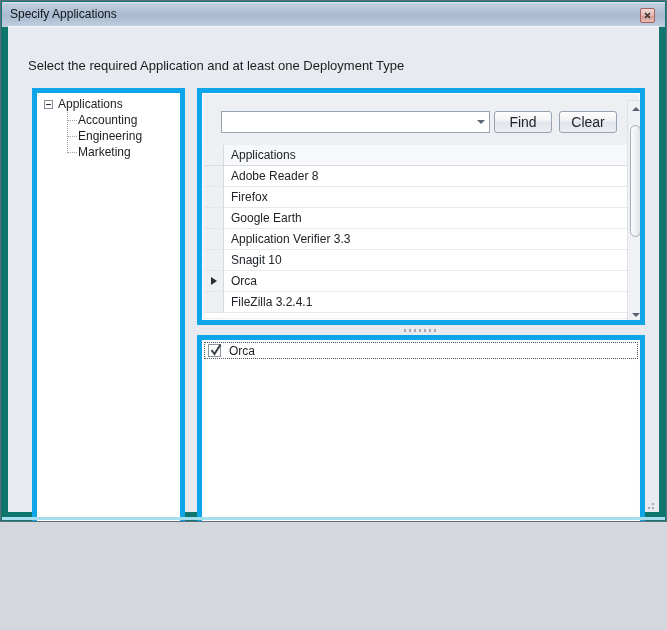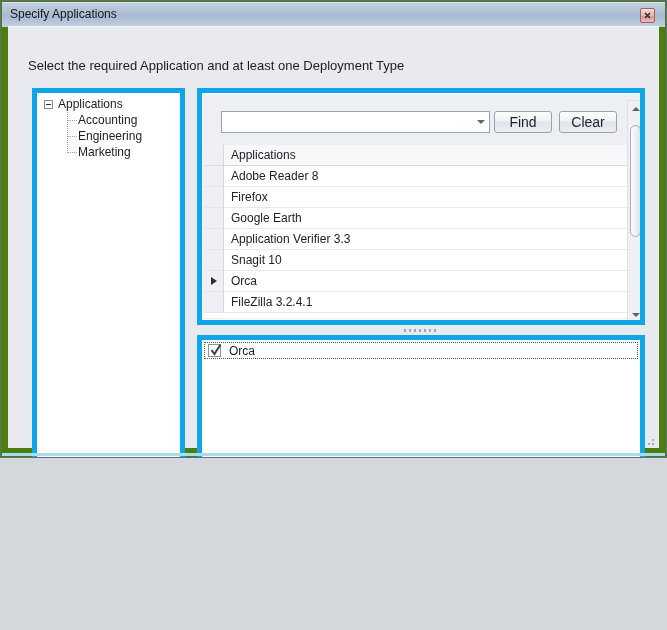--- a/index.html
+++ b/index.html
@@ -1,17 +1,17 @@
 <!DOCTYPE html>
 <html><head>
 <meta charset="utf-8">
 <style>
   html,body{margin:0;padding:0;background:#d4d7dc;}
   *{box-sizing:border-box;font-family:"Liberation Sans","DejaVu Sans",sans-serif;}
-  .window{position:relative;width:667px;height:458px;background:#4d7c0f;border:1px solid #5f6e7d;overflow:hidden;}
+  .window{position:relative;width:667px;height:522px;background:#0f766e;border:1px solid #5f6e7d;overflow:hidden;}
   .frame-glow{position:absolute;left:1px;right:1px;bottom:1px;height:3px;background:#a6deee;}
   .titlebar{position:absolute;left:1px;right:1px;top:1px;height:25px;
     background:linear-gradient(to bottom,#c3d1e1 0%,#aebfd4 45%,#a7bad1 55%,#c2cfdf 100%);
     box-shadow:inset 0 1px 0 rgba(255,255,255,.45);}
   .title-text{position:absolute;left:8px;top:0;line-height:25px;font-size:12px;color:#14161a;}
   .close-btn{position:absolute;right:10px;top:6px;width:15px;height:15px;border:1px solid #a55f5e;border-radius:2px;
     background:linear-gradient(to bottom,#f3dddb 0%,#e4b4b0 50%,#d79d98 55%,#e7bcb6 100%);
     display:flex;align-items:center;justify-content:center;cursor:pointer;}
   .client{position:absolute;left:7px;right:7px;top:25px;bottom:9px;background:#e9eaef;
     box-shadow:inset 0 1px 0 #f4f5f8;}

